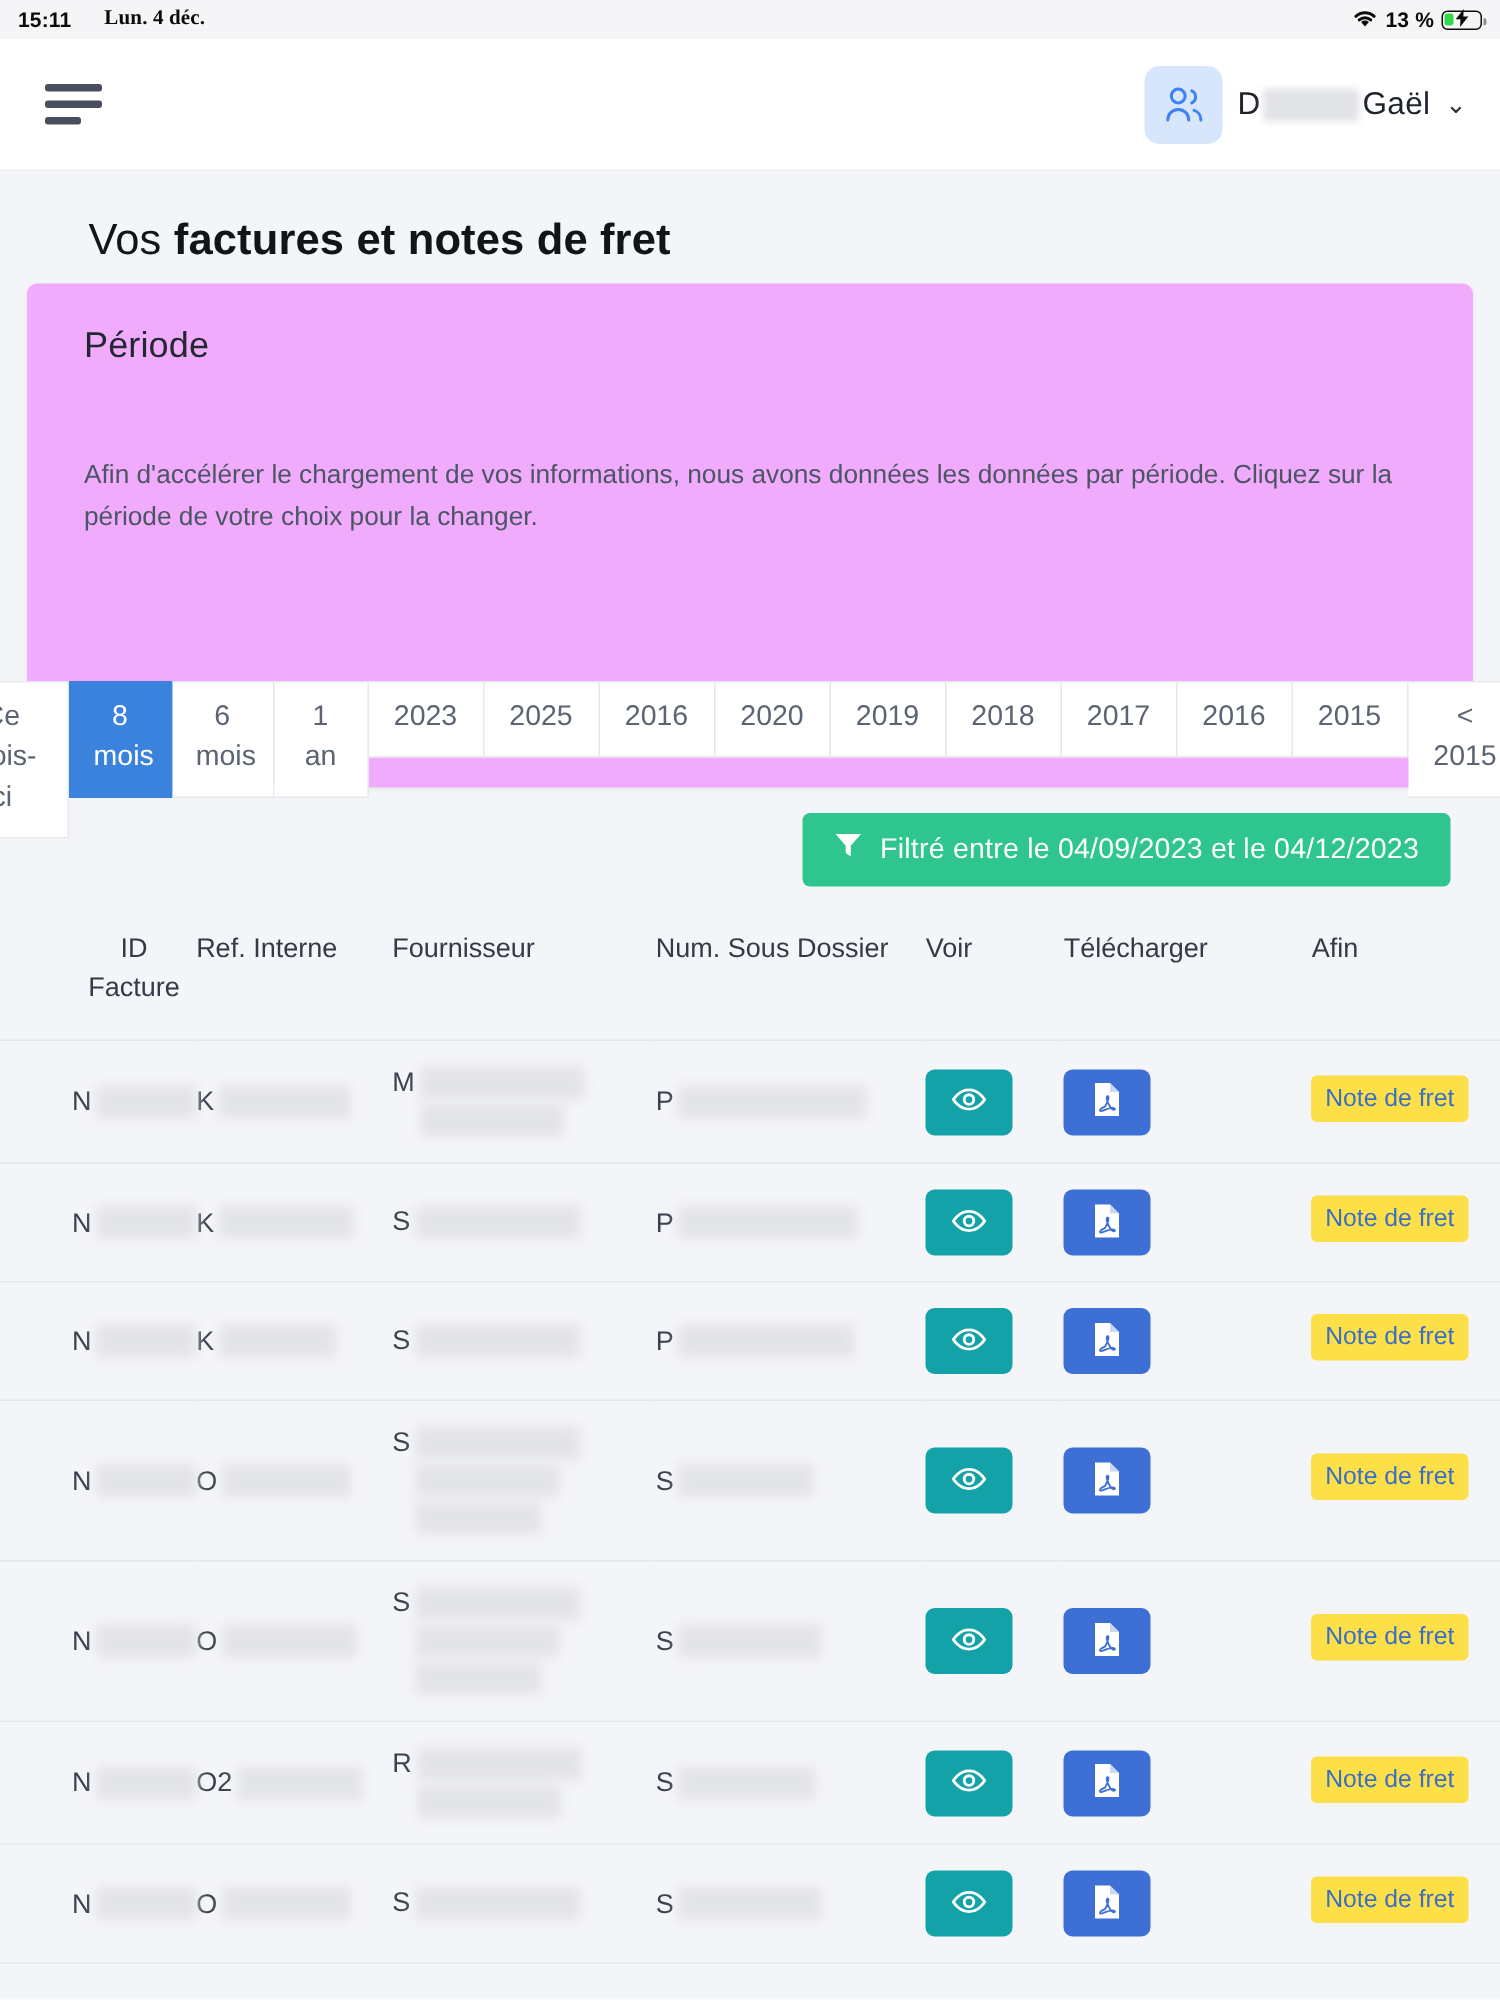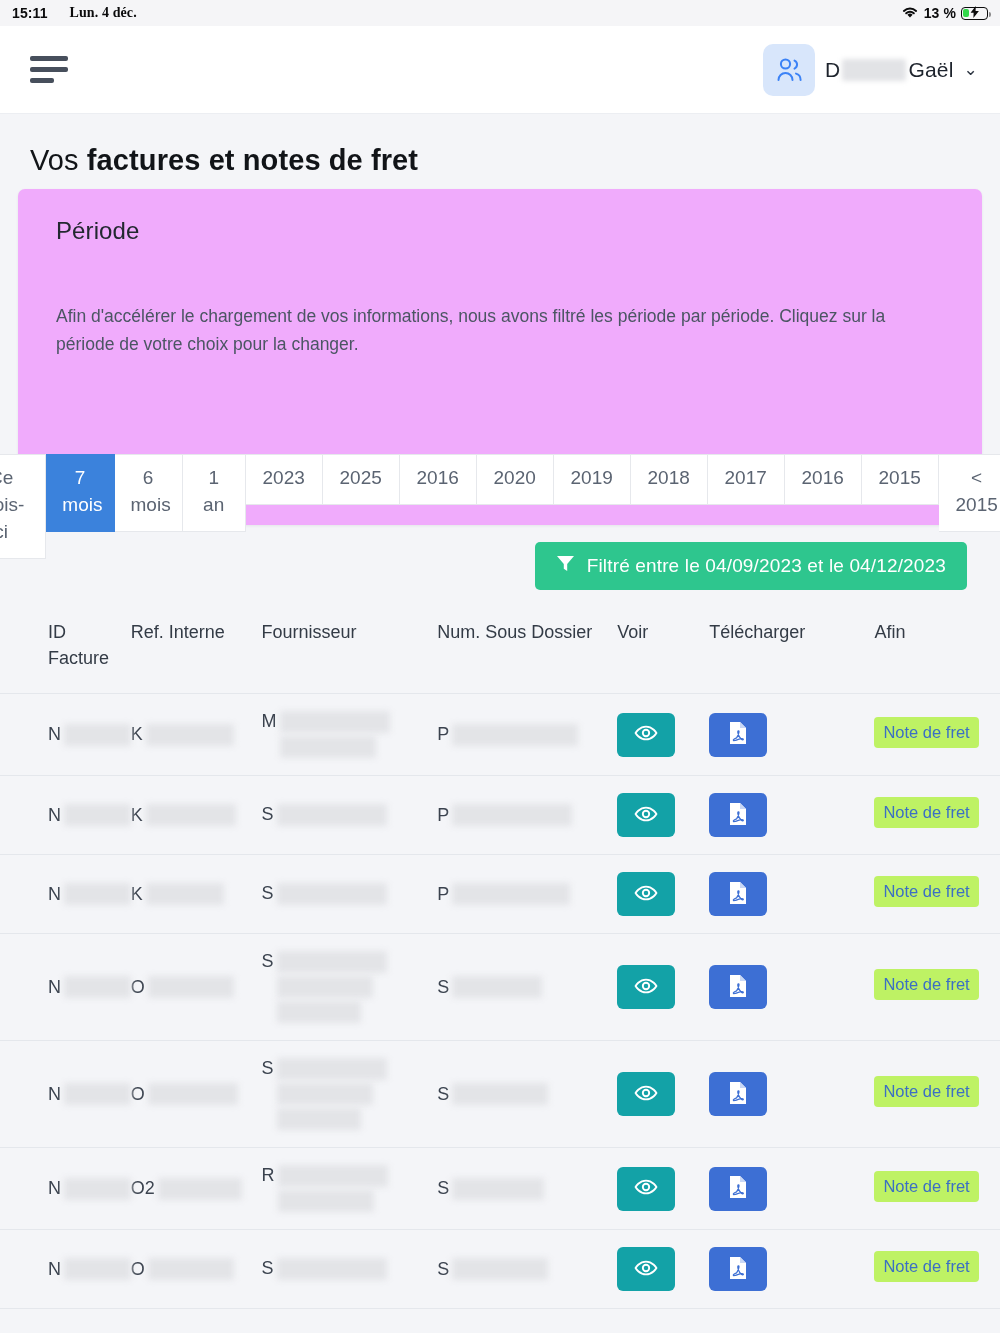--- a/index.html
+++ b/index.html
@@ -65,21 +65,21 @@
     display: inline-block; background: #e2e3e6; border-radius: 2px;
     vertical-align: middle;
     filter: blur(2.4px);
   }
   .chev { margin-left: 8px; color: #2b3340; font-size: 17px; line-height: 1; }
 
   
   .page {
     background: #f4f5f8;
     width: 100%; height: calc(1334px - 26px - 89px);
-    position: relative; overflow: hidden;
+    position: relative; overflow: hidden; padding-left: 29px;
   }
   .page-title {
     font-size: 29px; color: #111418; padding: 30px 0 0 30px;
     font-weight: 400; letter-spacing: .1px;
   }
   .page-title b { font-weight: 700; }
 
   
   .card {
     position: absolute; left: 18px; top: 75px; width: 964px;
@@ -132,21 +132,21 @@
     font-size: 18px; color: #333b46; font-weight: 400;
     text-align: left; padding: 0 0 22px 0;
     vertical-align: top; line-height: 1.45;
   }
   thead tr { border-bottom: 1px solid #e4e7ec; }
   tbody td {
     padding: 17px 0; vertical-align: middle;
     border-bottom: 1px solid #e4e7ec;
     font-size: 18px; color: #3a424e;
   }
-  .c-id       { width: 125px; padding-left: 48px !important; }
+  .c-id       { width: 125px; padding-left: 48px !important; text-align: center; }
   .c-ref      { width: 125px; }
   .c-four     { width: 168px; }
   .c-sous     { width: 172px; }
   .c-voir     { width: 88px; }
   .c-dl       { width: 158px; }
   .c-type     { width: 120px; }
   thead .c-id { padding-left: 48px; }
 
   .cellval { display: flex; align-items: center; gap: 3px; }
   .cellval .lead { color: #3a424e; }
@@ -158,21 +158,21 @@
 
   .btn-act {
     width: 58px; height: 44px; border-radius: 6px;
     display: flex; align-items: center; justify-content: center;
     border: none; cursor: pointer;
   }
   .btn-eye { background: #13a2a7; }
   .btn-pdf { background: #3d6fd4; }
 
   .badge {
-    display: inline-block; background: #bef264; color: #3b6fc4;
+    display: inline-block; background: #fde047; color: #3b6fc4;
     font-size: 16.5px; border-radius: 4px;
     padding: 6px 9px; white-space: nowrap;
     overflow: hidden;
   }
 </style>
 </head>
 <body>
 
 <div class="statusbar">
   <span class="sb-time">15:11</span>
@@ -222,25 +222,25 @@
 </div>
 
 <div class="page">
 
   <div class="page-title">
     <span>Vos </span><b>factures et notes de fret</b>
   </div>
 
   <div class="card">
     <h2>Période</h2>
-    <p>Afin d'accélérer le chargement de vos informations, nous avons filtré les période par période. Cliquez sur la période de votre choix pour la changer.</p>
+    <p>Afin d'accélérer le chargement de vos informations, nous avons données les données par période. Cliquez sur la période de votre choix pour la changer.</p>
 
     <div class="tabstrip">
       <div class="tab">Ce mois-ci</div>
-      <div class="tab active">7 mois</div>
+      <div class="tab active">8 mois</div>
       <div class="tab">6 mois</div>
       <div class="tab">1 an</div>
       <div class="tab wide">2023</div>
       <div class="tab wide">2025</div>
       <div class="tab wide">2016</div>
       <div class="tab wide">2020</div>
       <div class="tab wide">2019</div>
       <div class="tab wide">2018</div>
       <div class="tab wide">2017</div>
       <div class="tab wide">2016</div>

